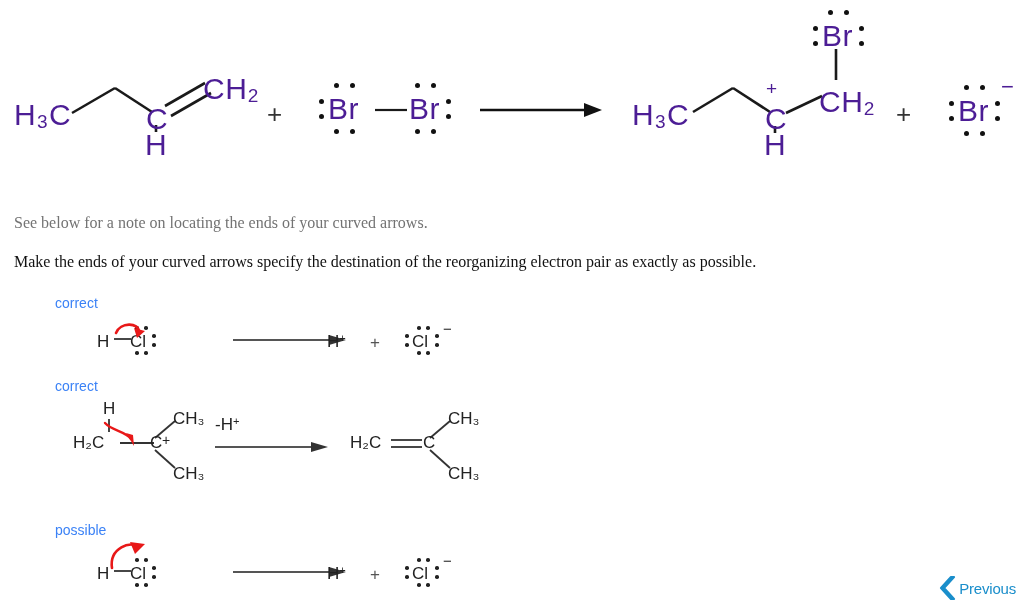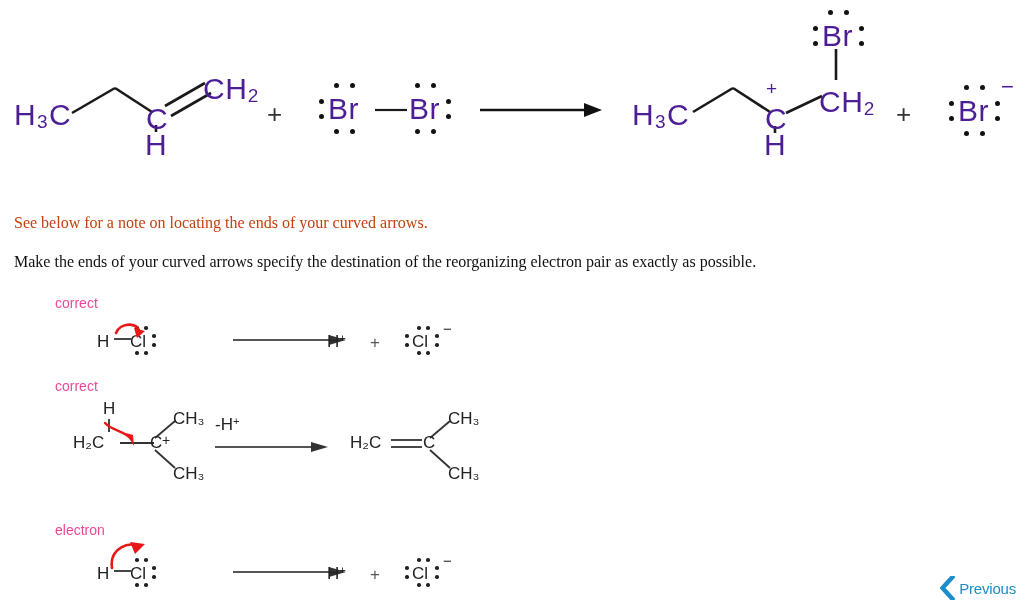--- a/index.html
+++ b/index.html
@@ -28,32 +28,32 @@
   
   .dot { position: absolute; width: 5px; height: 5px; border-radius: 50%; background: #111; }
 
   
   svg { overflow: visible; }
 
   
   #note-red {
     position: absolute; left: 14px; top: 214px;
     font-family: "Liberation Serif", serif;
-    font-size: 16px; color: #c2410c;
+    font-size: 16px; color: #737373;
   }
   #note-black {
     position: absolute; left: 14px; top: 253px;
     font-family: "Liberation Serif", serif;
     font-size: 16px; color: #111;
   }
 
   .example-label {
     position: absolute;
     font-family: "Liberation Sans", sans-serif;
-    font-size: 14px; color: #ec4899;
+    font-size: 14px; color: #3b82f6;
   }
 
   .ex-chem { font-family: "Liberation Sans", sans-serif; color: #222; font-size: 17px; white-space: nowrap; }
   .ex-chem sup { font-size: 0.65em; vertical-align: 0.42em; }
   .ex-dot { position: absolute; width: 3.5px; height: 3.5px; border-radius: 50%; background: #222; }
   .minus-chg { position: absolute; font-size: 15px; color: #222; }
 
   
   #previous-button {
     position: absolute; right: 8px; bottom: 6px;
@@ -311,21 +311,21 @@
     </span>
     <span class="ex-chem abs" style="left:98px; top:14px;">
       <span>CH₃</span>
     </span>
     <span class="ex-chem abs" style="left:98px; top:69px;">
       <span>CH₃</span>
     </span>
   </div>
 </div>
 
-<div class="example-label" style="left:55px; top:522px;">electron</div>
+<div class="example-label" style="left:55px; top:522px;">possible</div>
 
 <div class="abs" style="left:95px; top:550px; width:400px; height:55px;">
 
   <span class="ex-chem abs" style="left:2px; top:14px;">
     <span>H</span>
   </span>
   <svg class="abs" style="left:0; top:0;" width="120" height="55" viewBox="0 0 120 55">
     <line x1="19" y1="21" x2="36" y2="21" stroke="#333" stroke-width="1.8"></line>
   </svg>
   <span class="ex-chem abs" style="left:35px; top:14px;">

